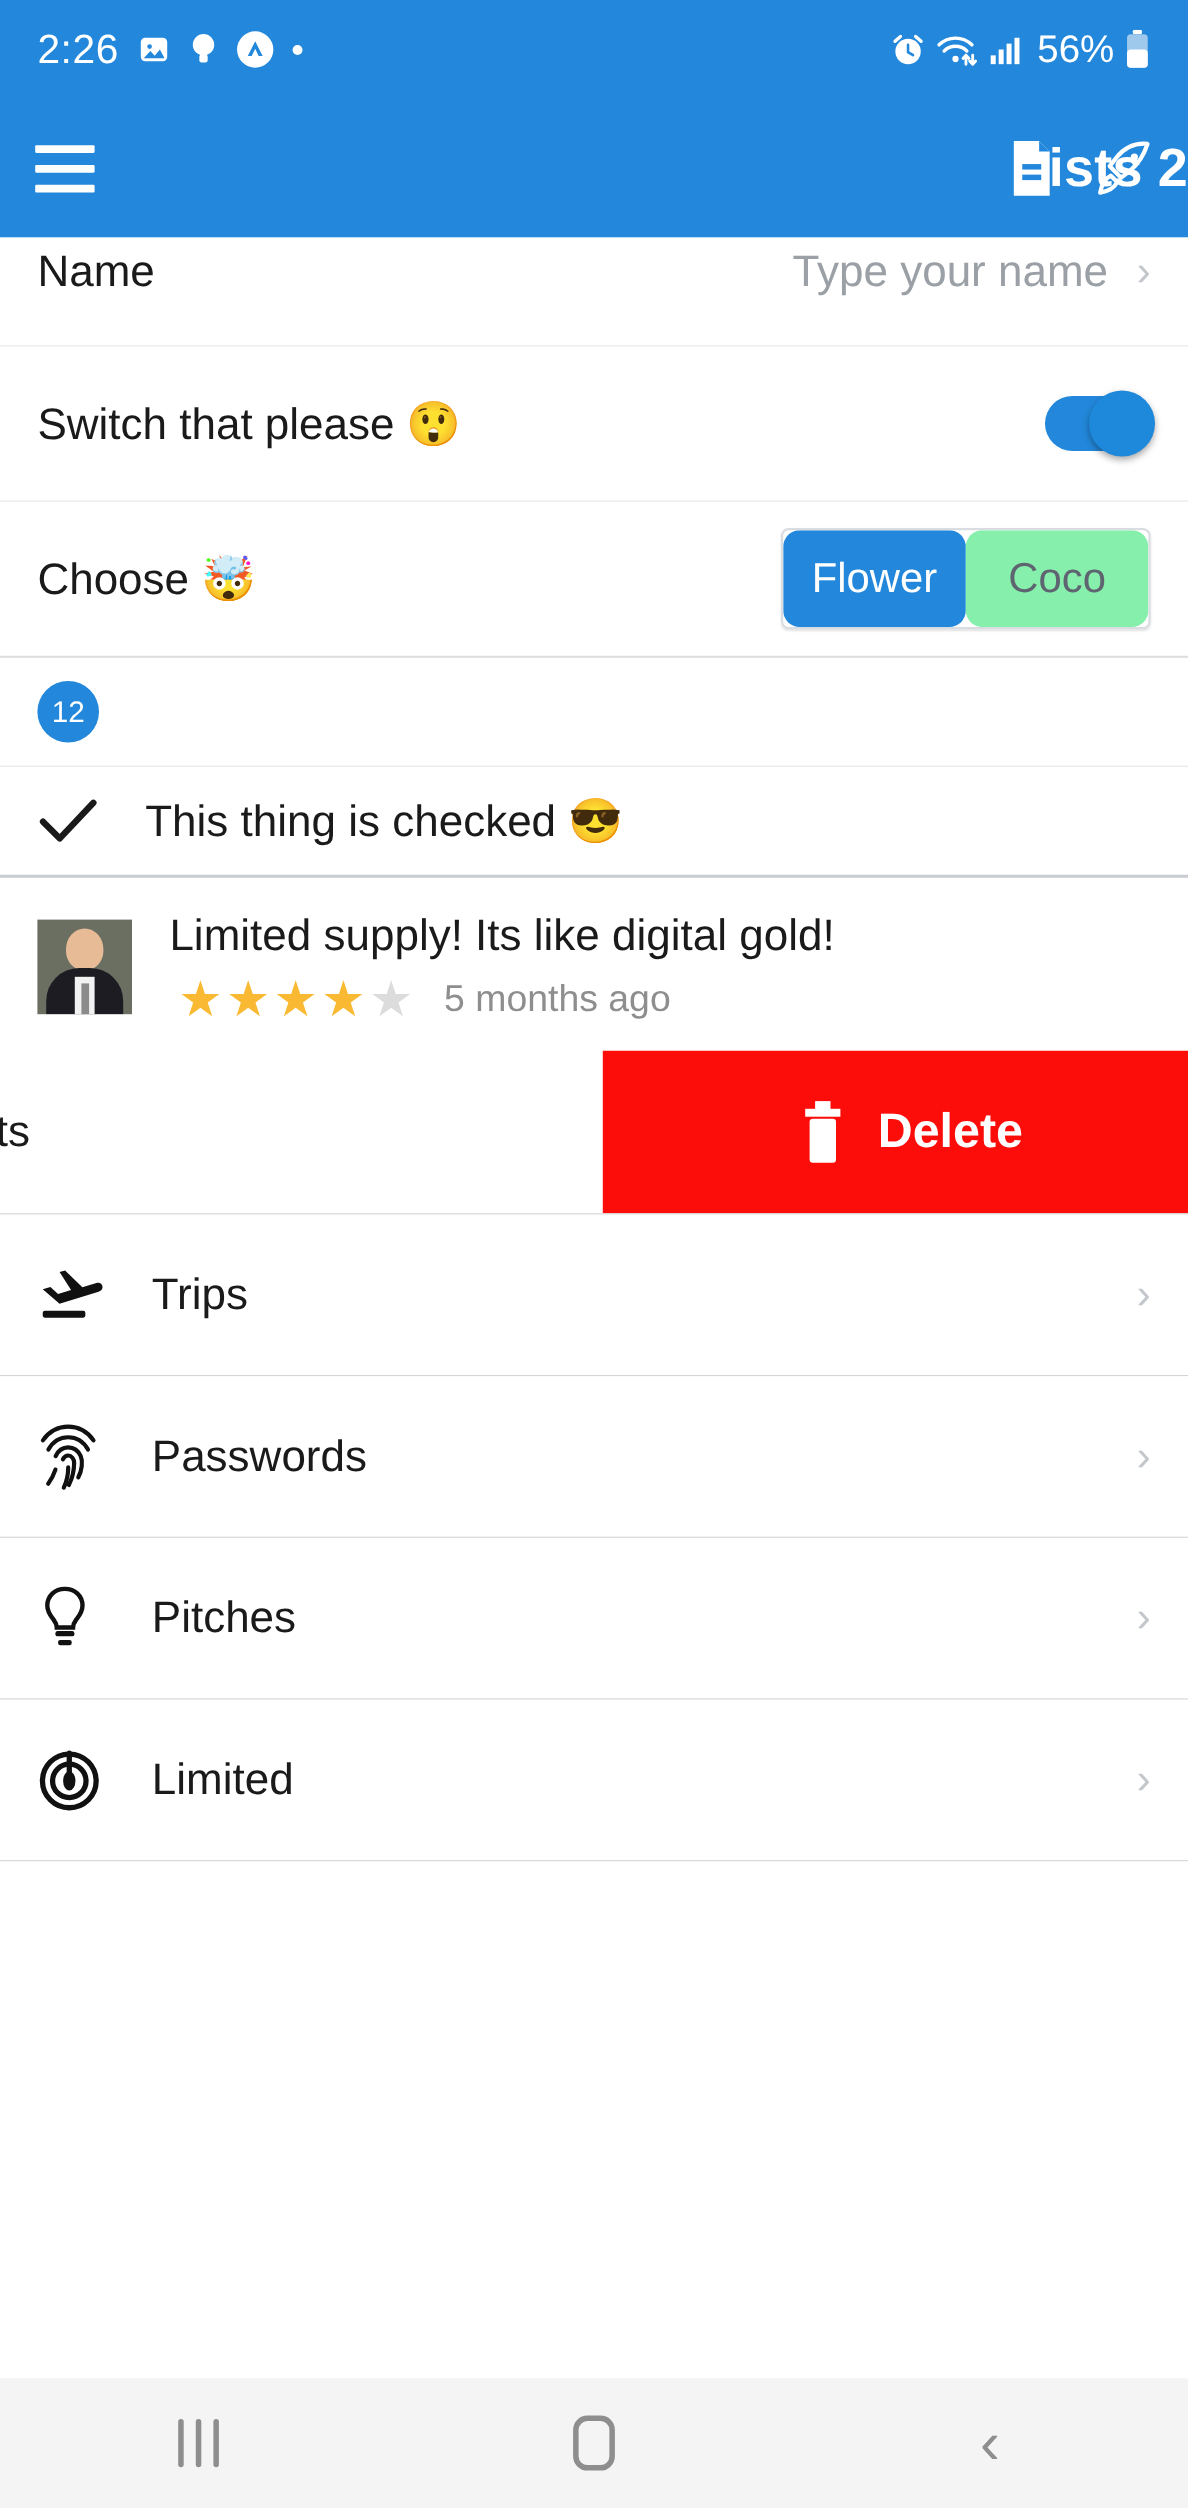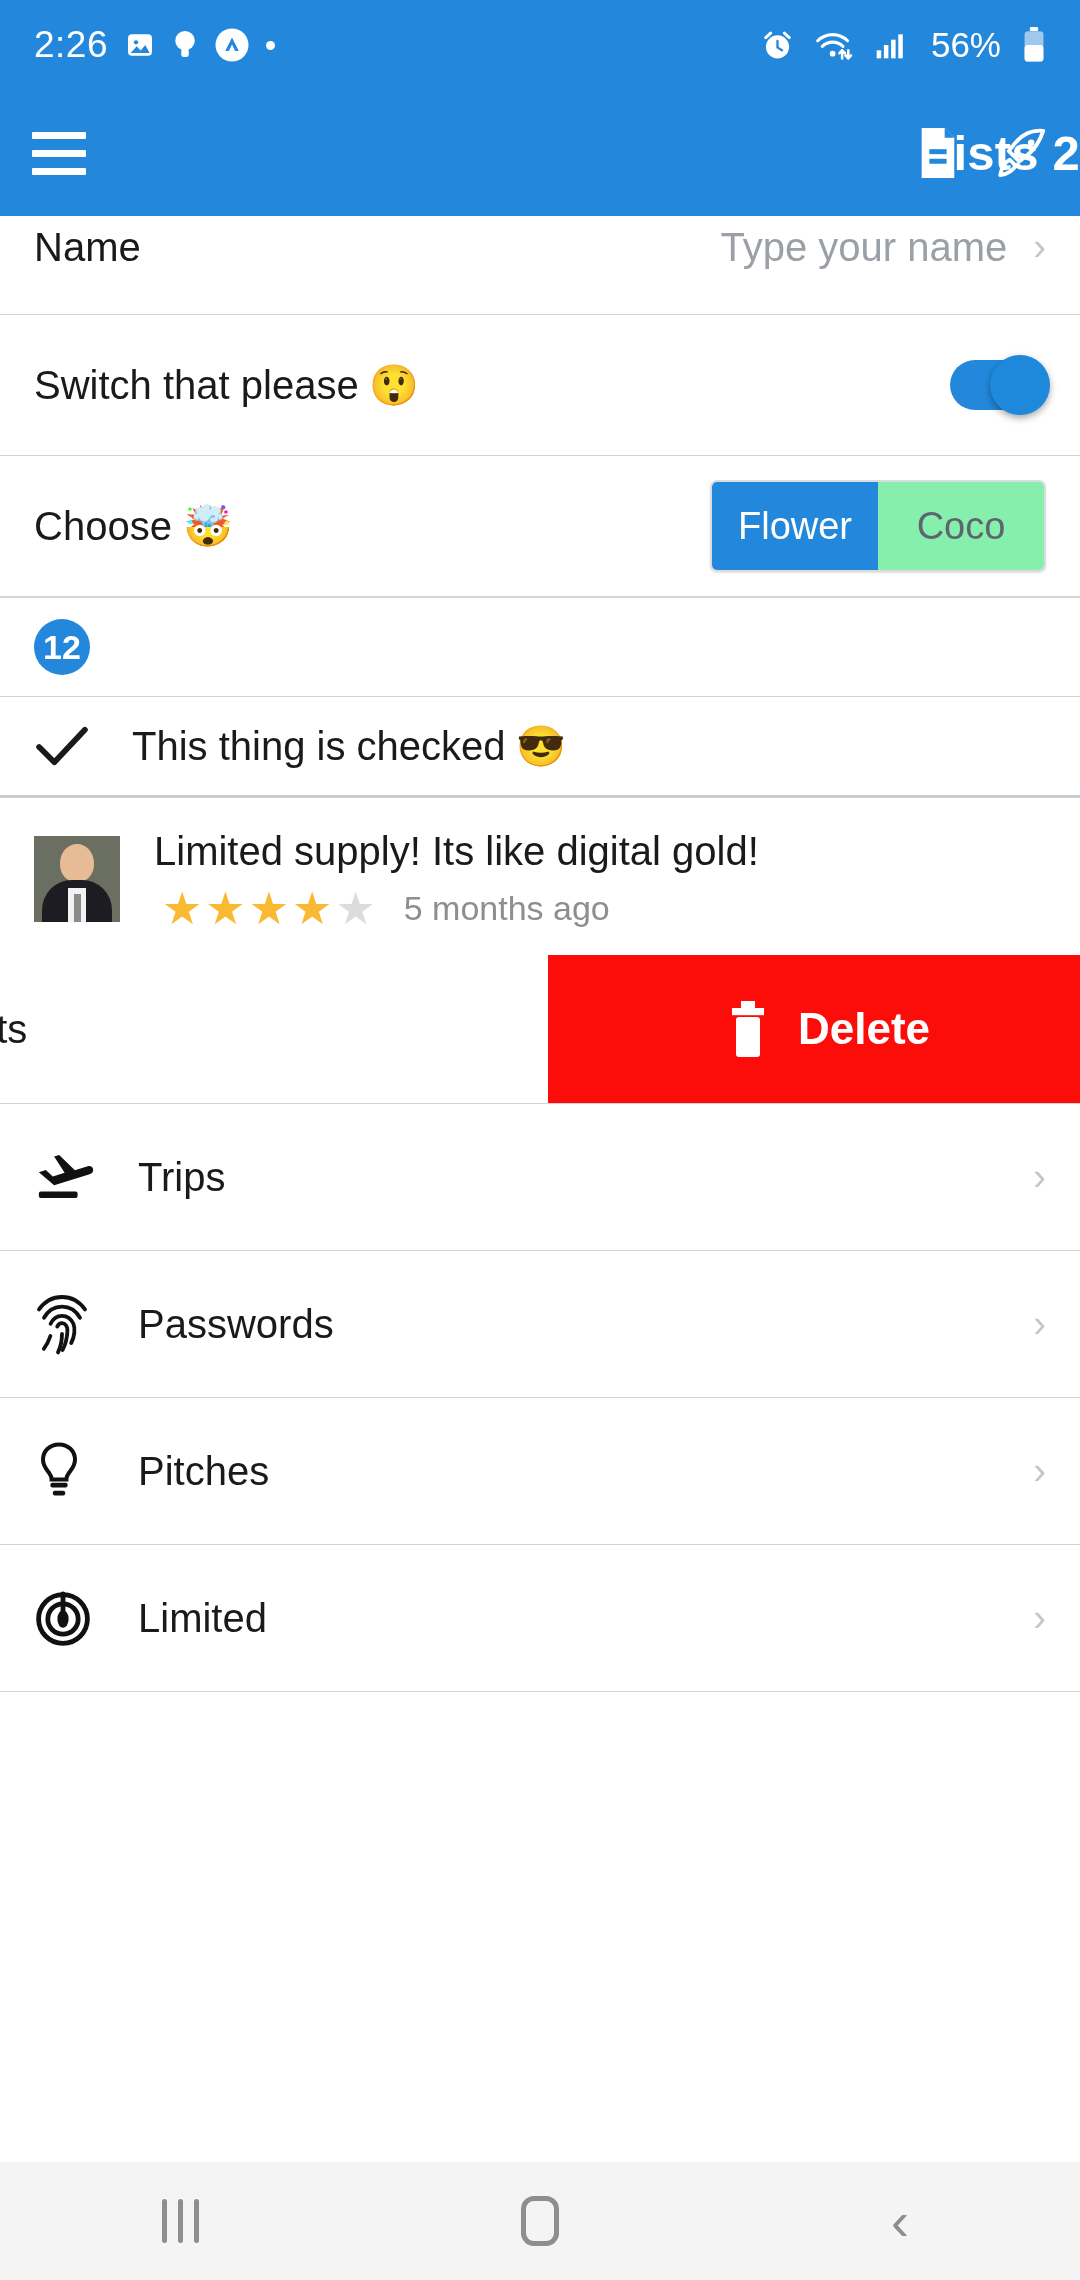--- a/index.html
+++ b/index.html
@@ -13,21 +13,21 @@
   .phone { position:relative; width:1080px; height:2280px; background:#fff; display:flex; flex-direction:column; }
 
   
   .statusbar{
     height:90px; background:#2388DB; color:#fff;
     display:flex; align-items:center; justify-content:space-between;
     padding:0 34px; flex:none;
   }
   .sb-left{ display:flex; align-items:center; gap:16px; }
   .sb-time{ font-size:37px; font-weight:400; letter-spacing:0.5px; }
-  .sb-right{ display:flex; align-items:center; gap:21px; }
+  .sb-right{ display:flex; align-items:center; gap:9px; }
   .sb-pct{ font-size:35px; font-weight:500; margin-left:4px;}
   .ico{ display:inline-block; line-height:0; }
   .dot{ width:9px; height:9px; border-radius:50%; background:#fff; display:inline-block; }
 
   
   .appbar{
     height:126px; background:#2388DB; color:#fff;
     display:flex; align-items:center; padding:0 32px; flex:none;
     position:relative;
   }
@@ -75,39 +75,39 @@
     box-shadow:0 3px 7px rgba(0,0,0,.35);
   }
 
   
   .segmented{
     margin-left:auto; display:flex; border:2px solid #d9dde1; border-radius:7px;
     overflow:hidden; height:92px; box-shadow:0 1px 2px rgba(0,0,0,.12);
   }
   .seg{
     min-width:166px; display:flex; align-items:center; justify-content:center;
-    font-size:38px; cursor:pointer; padding:0 16px;
+    font-size:38px; cursor:pointer; padding:0 16px;border-radius:15px;
   }
   .seg.active{ background:#2388DB; color:#fff; }
   .seg.inactive{ background:#86efac; color:#5f6570; }
 
   
   .row-check{ height:98px; }
   .cb{
     width:52px; height:52px; border:6px solid #2388DB; border-radius:7px;
     position:relative; flex:none; margin-right:46px; cursor:pointer;
   }
   .cb:after{
     content:""; position:absolute; left:12px; top:2px; width:20px; height:36px;
     border:solid #2388DB; border-width:0 8px 8px 0; transform:rotate(43deg);
   }
   .badge{
     width:56px; height:56px; border-radius:50%; background:#2388DB; color:#fff;
-    font-size:34px; display:flex; align-items:center; justify-content:center;
-    flex:none; margin-right:42px;font-weight:bold;
+    font-size:27px; display:flex; align-items:center; justify-content:center;
+    flex:none; margin-right:42px;
   }
   .tick{ width:56px; flex:none; margin-right:42px; display:flex; justify-content:center; }
 
   
   .review{ display:flex; align-items:flex-start; padding:30px 34px 24px 34px; }
   .avatar{
     width:86px; height:86px; flex:none; margin-right:34px; margin-top:8px;
     background:#6a6f62; overflow:hidden; position:relative;
   }
   .av-head{ position:absolute; left:26px; top:8px; width:34px; height:38px; border-radius:50% 50% 46% 46%; background:#e6bb96; }

